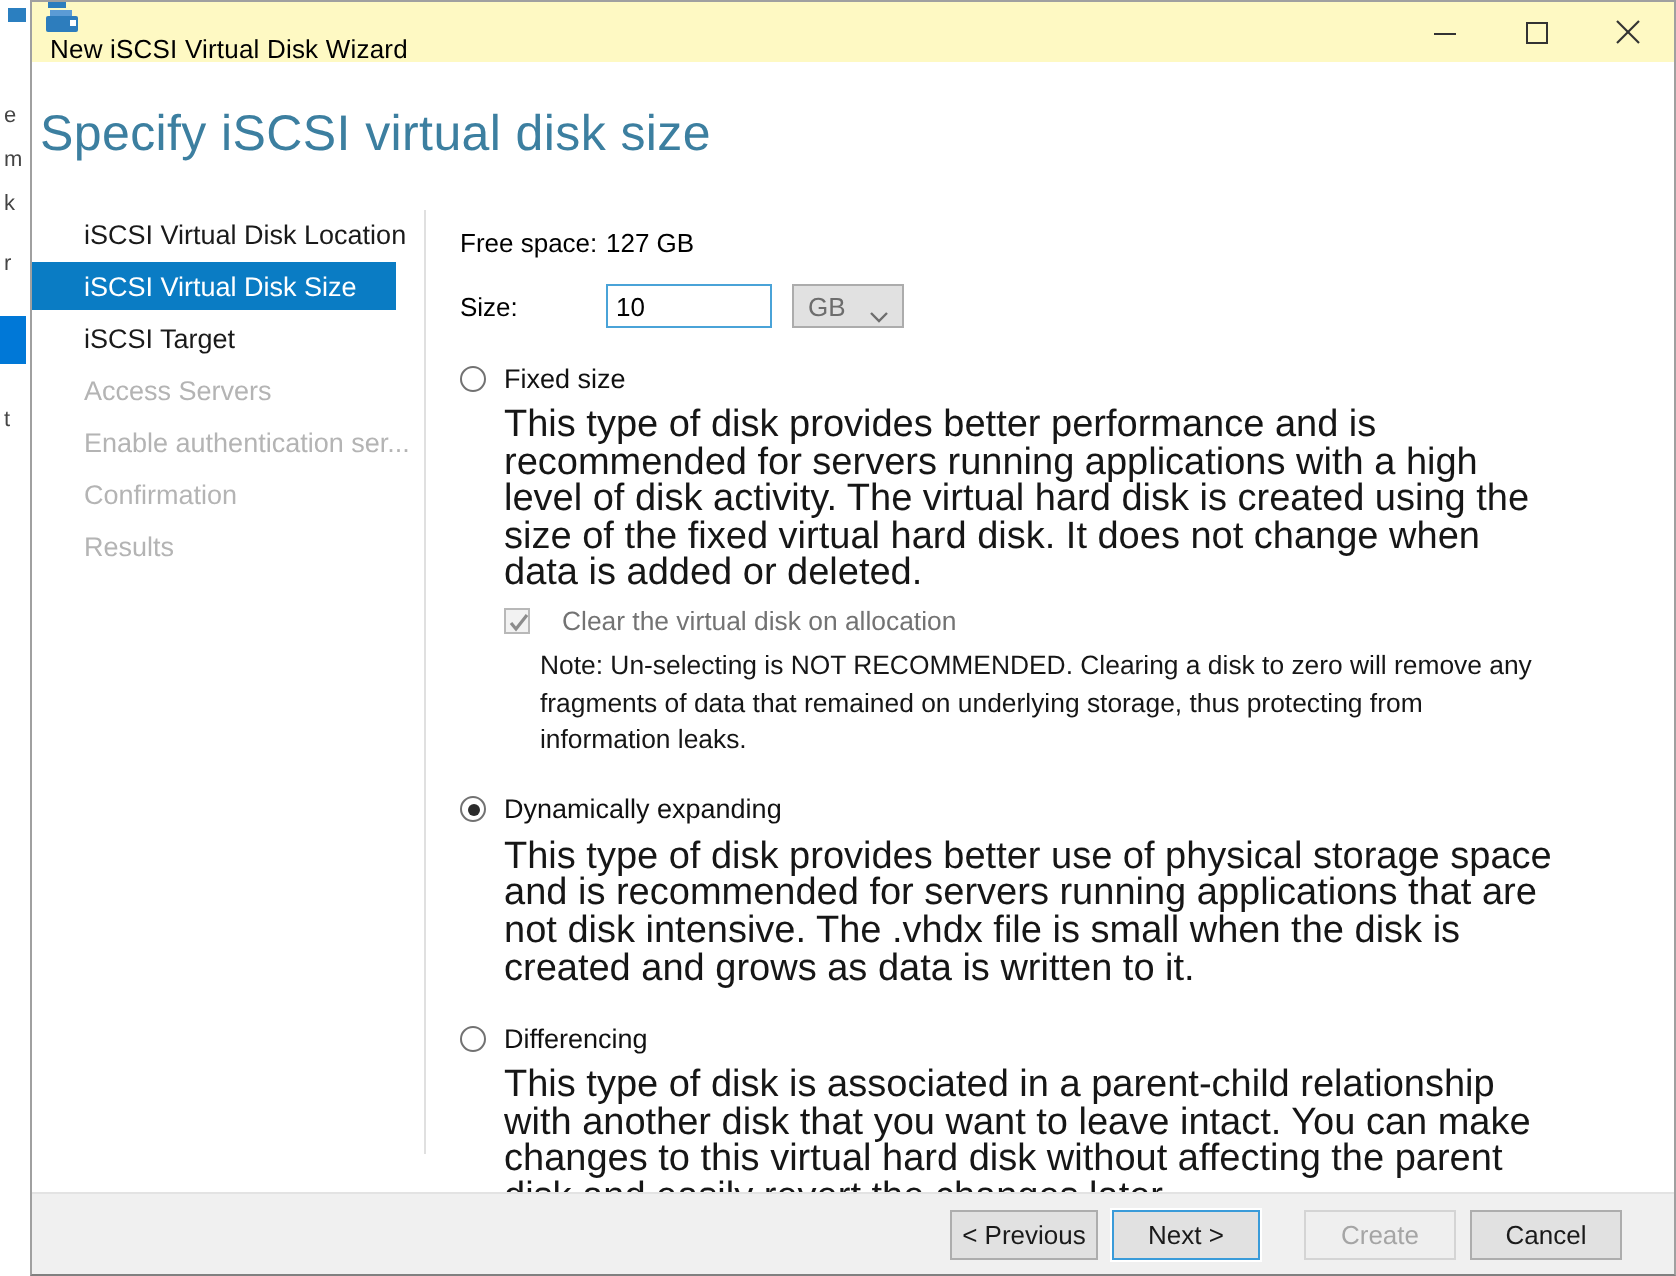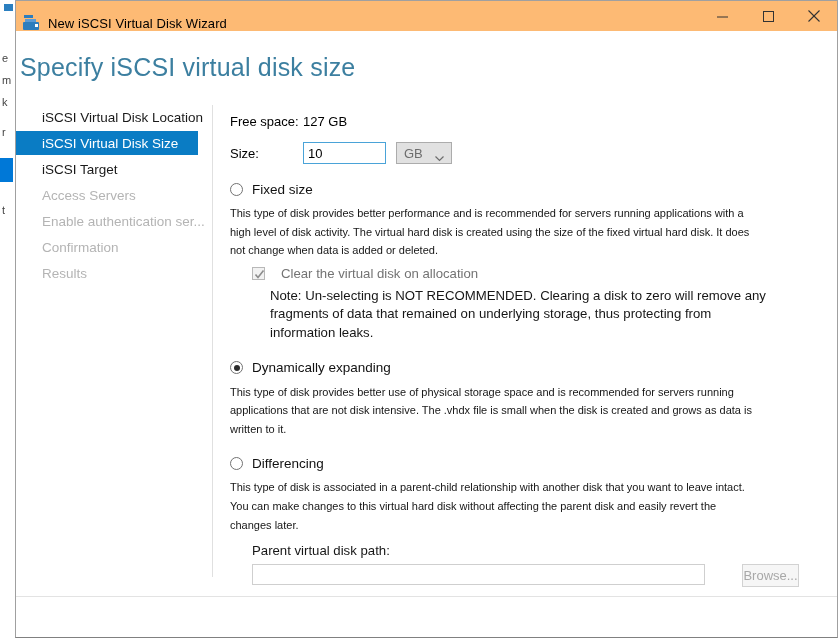--- a/index.html
+++ b/index.html
@@ -55,23 +55,24 @@
     border-top: 1px solid #a0a0a0;
     border-right: 1px solid #a0a0a0;
     border-bottom: 1px solid #808080;
     box-sizing: border-box;
   }
 
   
   #titlebar {
     position: relative;
     height: 30px;
-    background: #fdba74;
-    display: flex;
-    align-items: flex-end;
+    background: #fef9c3;
+    display: flex;
+    align-items: flex-start;
+    flex-direction: column;
   }
   #title-icon {
     width: 16px; height: 16px;
     margin-left: 7px;
     position: relative;
     flex: 0 0 auto;
   }
   #title-icon .disk-body {
     position: absolute;
     left: 0; top: 7px;
@@ -234,22 +235,23 @@
     width: 6px; height: 6px;
     border-radius: 50%;
     background: #2b2b2b;
   }
   .option-label {
     margin-left: 9px;
     font-size: 13.5px;
     color: #111;
   }
   .option-desc {
+    margin-left: 22px;
     margin-top: 5px;
-    font-size: 11px;
+    font-size: 19px;
     line-height: 18.6px;
     color: #161616;
     max-width: 527px;
   }
   .checkbox-row {
     display: flex;
     align-items: center;
     margin-left: 22px;
     margin-top: 5px;
     height: 18px;
@@ -475,14 +477,20 @@
       <div class="parent-label">Parent virtual disk path:</div>
       <div class="parent-row">
         <input id="parent-path-input" type="text" disabled="" value="" style="">
         <div id="browse-button">Browse...</div>
       </div>
     </div>
 
   </div>
 
   <div id="footer-sep"></div>
+  <div id="footer">
+    <div class="footbtn" id="btn-previous">&lt; Previous</div>
+    <div class="footbtn" id="btn-next">Next &gt;</div>
+    <div class="footbtn" id="btn-create">Create</div>
+    <div class="footbtn" id="btn-cancel">Cancel</div>
+  </div>
 
 </div>
 
 </body></html>

